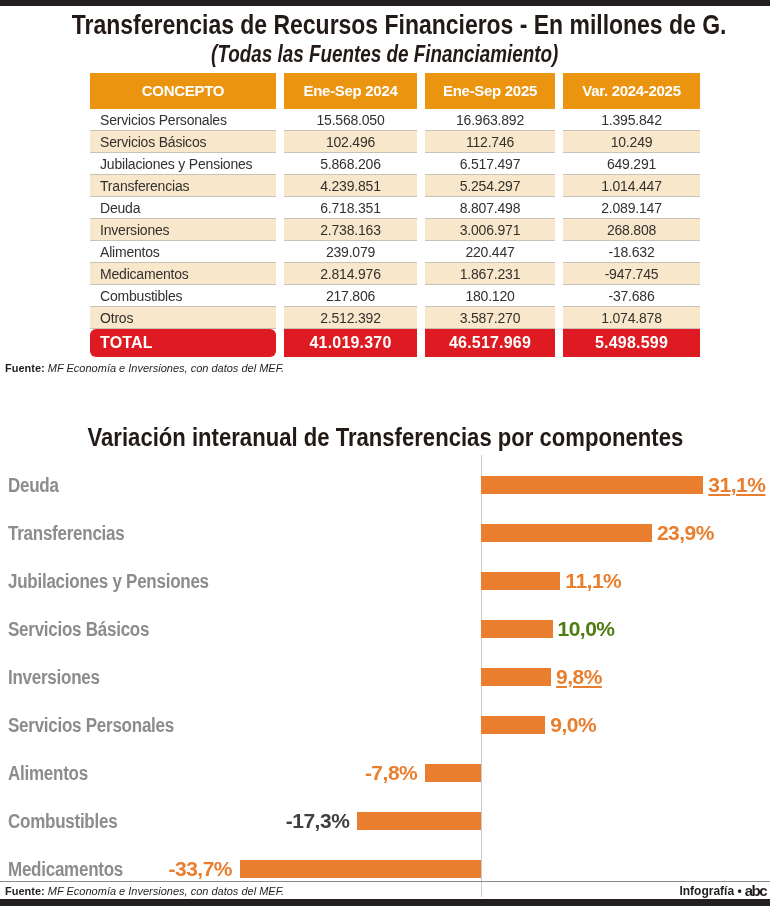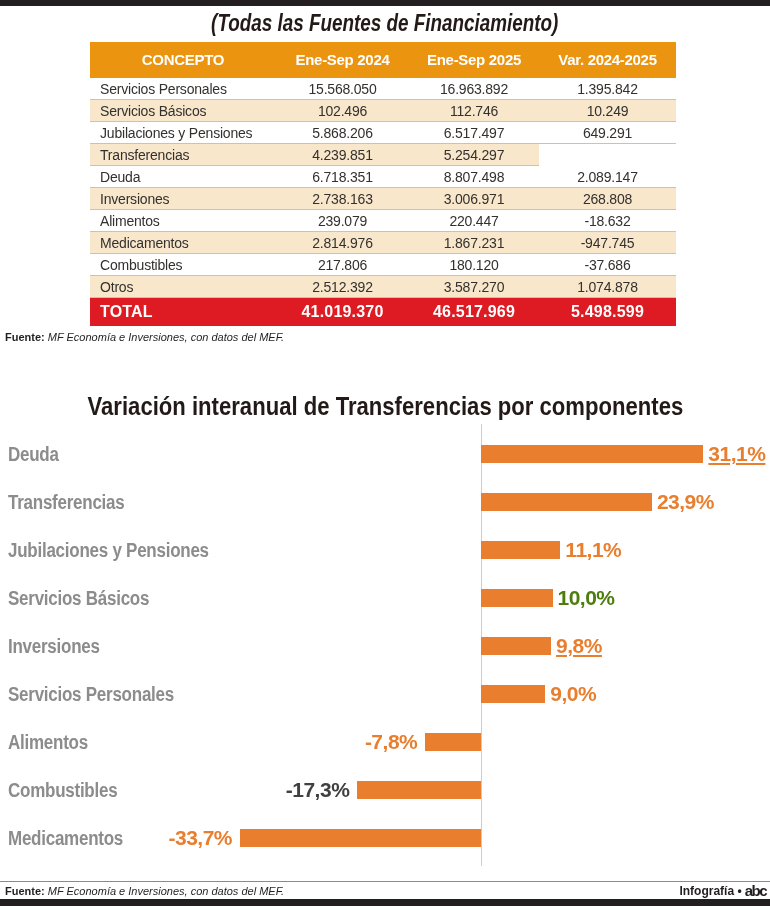--- a/index.html
+++ b/index.html
@@ -13,36 +13,36 @@
   .main-title {
     display:inline-block; font-size:28px; font-weight:bold; color:#231a17;
     transform:scaleX(0.82); transform-origin:center; white-space:nowrap; line-height:1.1;
   }
   .sub-title {
     display:inline-block; font-size:23px; font-weight:bold; font-style:italic; color:#231a17;
     transform:scaleX(0.82); transform-origin:center; white-space:nowrap; line-height:1.15;
   }
 
   .table-wrap { margin:6px 0 0 90px; width:598px; }
-  .trow { display:grid; grid-template-columns:186px 133px 130px 137px; column-gap:0; }
+  .trow { display:grid; grid-template-columns:186px 133px 130px 137px; column-gap:8px; }
   .trow.head .cell {
     background:#EB9410; color:#ffffff; font-weight:bold; font-size:15px;
     height:36px; line-height:36px; text-align:center; letter-spacing:-0.3px;
   }
   .trow.body .cell {
     height:22px; line-height:22px; font-size:14px; color:#33302e;
     text-align:center; border-bottom:1px solid #c9c2b8; letter-spacing:-0.2px;
   }
   .trow.body .cell.concepto { text-align:left; padding-left:10px; }
   .trow.body.alt .cell { background:#F8E7CB; }
   .trow.total .cell {
     background:#DE1B22; color:#ffffff; font-weight:bold; font-size:16px;
     height:28px; line-height:28px; text-align:center; letter-spacing:0.2px;
   }
-  .trow.total .cell.concepto { text-align:left; padding-left:10px; }
+  .trow.total .cell.concepto { text-align:left; padding-left:10px;border-radius:6px; }
 
   .source-line { margin:5px 0 0 5px; font-size:11px; color:#231f20; }
   .source-line .lbl { font-weight:bold; }
   .source-line .txt { font-style:italic; }
 
   .chart-title-wrap { text-align:center; margin-top:48px; }
   .chart-title {
     display:inline-block; font-size:26px; font-weight:bold; color:#231a17;
     transform:scaleX(0.85); transform-origin:center; white-space:nowrap;
   }
@@ -71,20 +71,21 @@
   .footer .fsrc .txt { font-style:italic; }
   .credit { font-size:12px; font-weight:bold; color:#231f20; display:flex; align-items:center; gap:3px; }
   .abc-logo { font-size:15px; font-weight:bold; letter-spacing:-1.5px; color:#231f20; line-height:1; }
 </style>
 </head>
 <body>
 
 <div class="topbar"></div>
 
 <div class="titlewrap">
+  <div><span class="main-title">Transferencias de Recursos Financieros - En millones de G.</span></div>
   <div><span class="sub-title">(Todas las Fuentes de Financiamiento)</span></div>
 </div>
 
 <div class="table-wrap">
   <div class="trow head" id="table-head">
       <div class="cell concepto">CONCEPTO</div>
       <div class="cell ">Ene-Sep 2024</div>
       <div class="cell ">Ene-Sep 2025</div>
       <div class="cell ">Var. 2024-2025</div>
     </div>
@@ -104,20 +105,21 @@
       <div class="trow body">
         <div class="cell concepto">Jubilaciones y Pensiones</div>
         <div class="cell ">5.868.206</div>
         <div class="cell ">6.517.497</div>
         <div class="cell ">649.291</div>
       </div>
       <div class="trow body alt">
         <div class="cell concepto">Transferencias</div>
         <div class="cell ">4.239.851</div>
         <div class="cell ">5.254.297</div>
+        <div class="cell ">1.014.447</div>
       </div>
       <div class="trow body">
         <div class="cell concepto">Deuda</div>
         <div class="cell ">6.718.351</div>
         <div class="cell ">8.807.498</div>
         <div class="cell ">2.089.147</div>
       </div>
       <div class="trow body alt">
         <div class="cell concepto">Inversiones</div>
         <div class="cell ">2.738.163</div>

